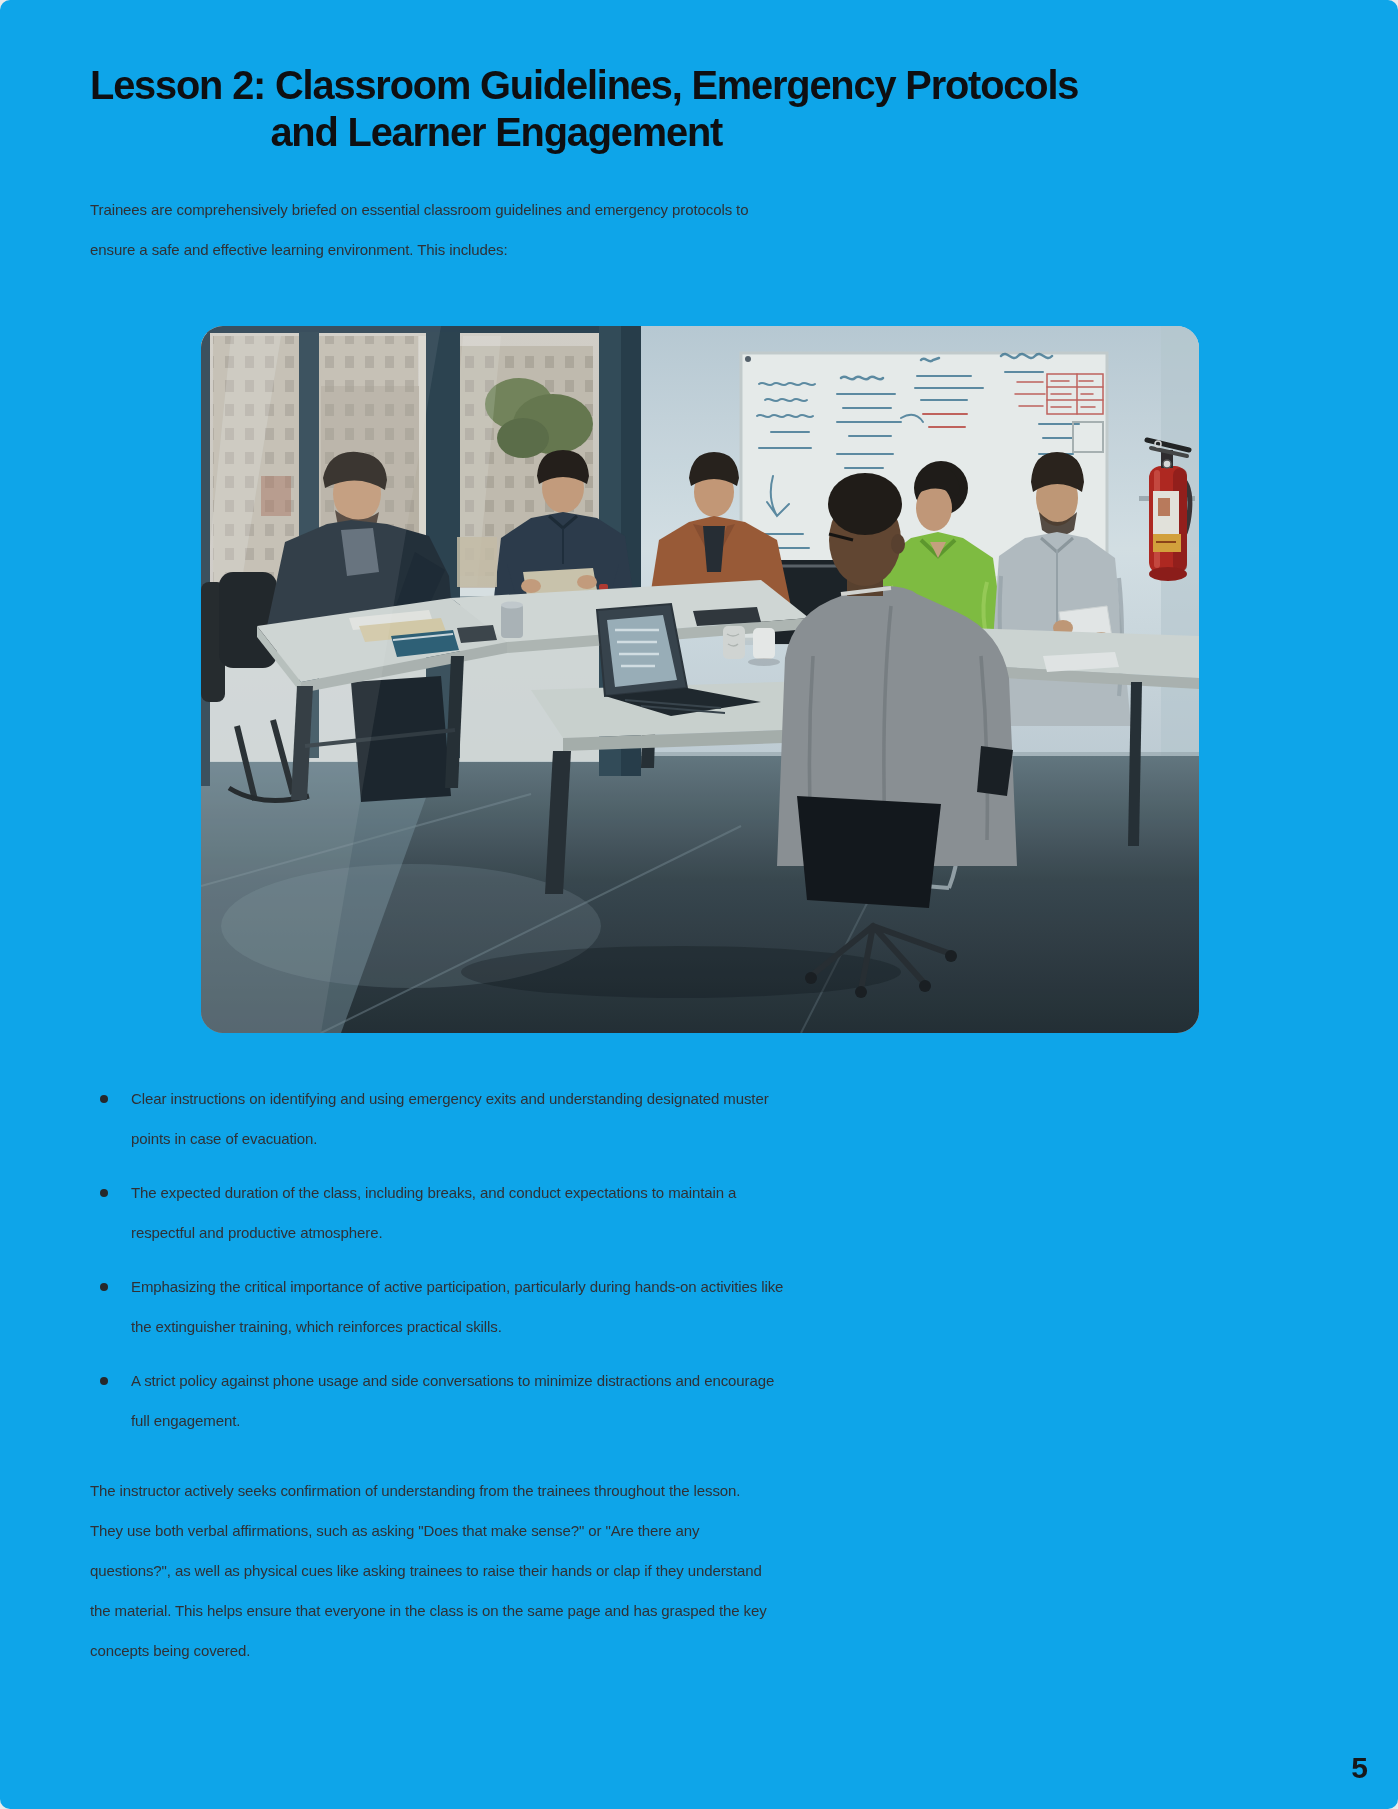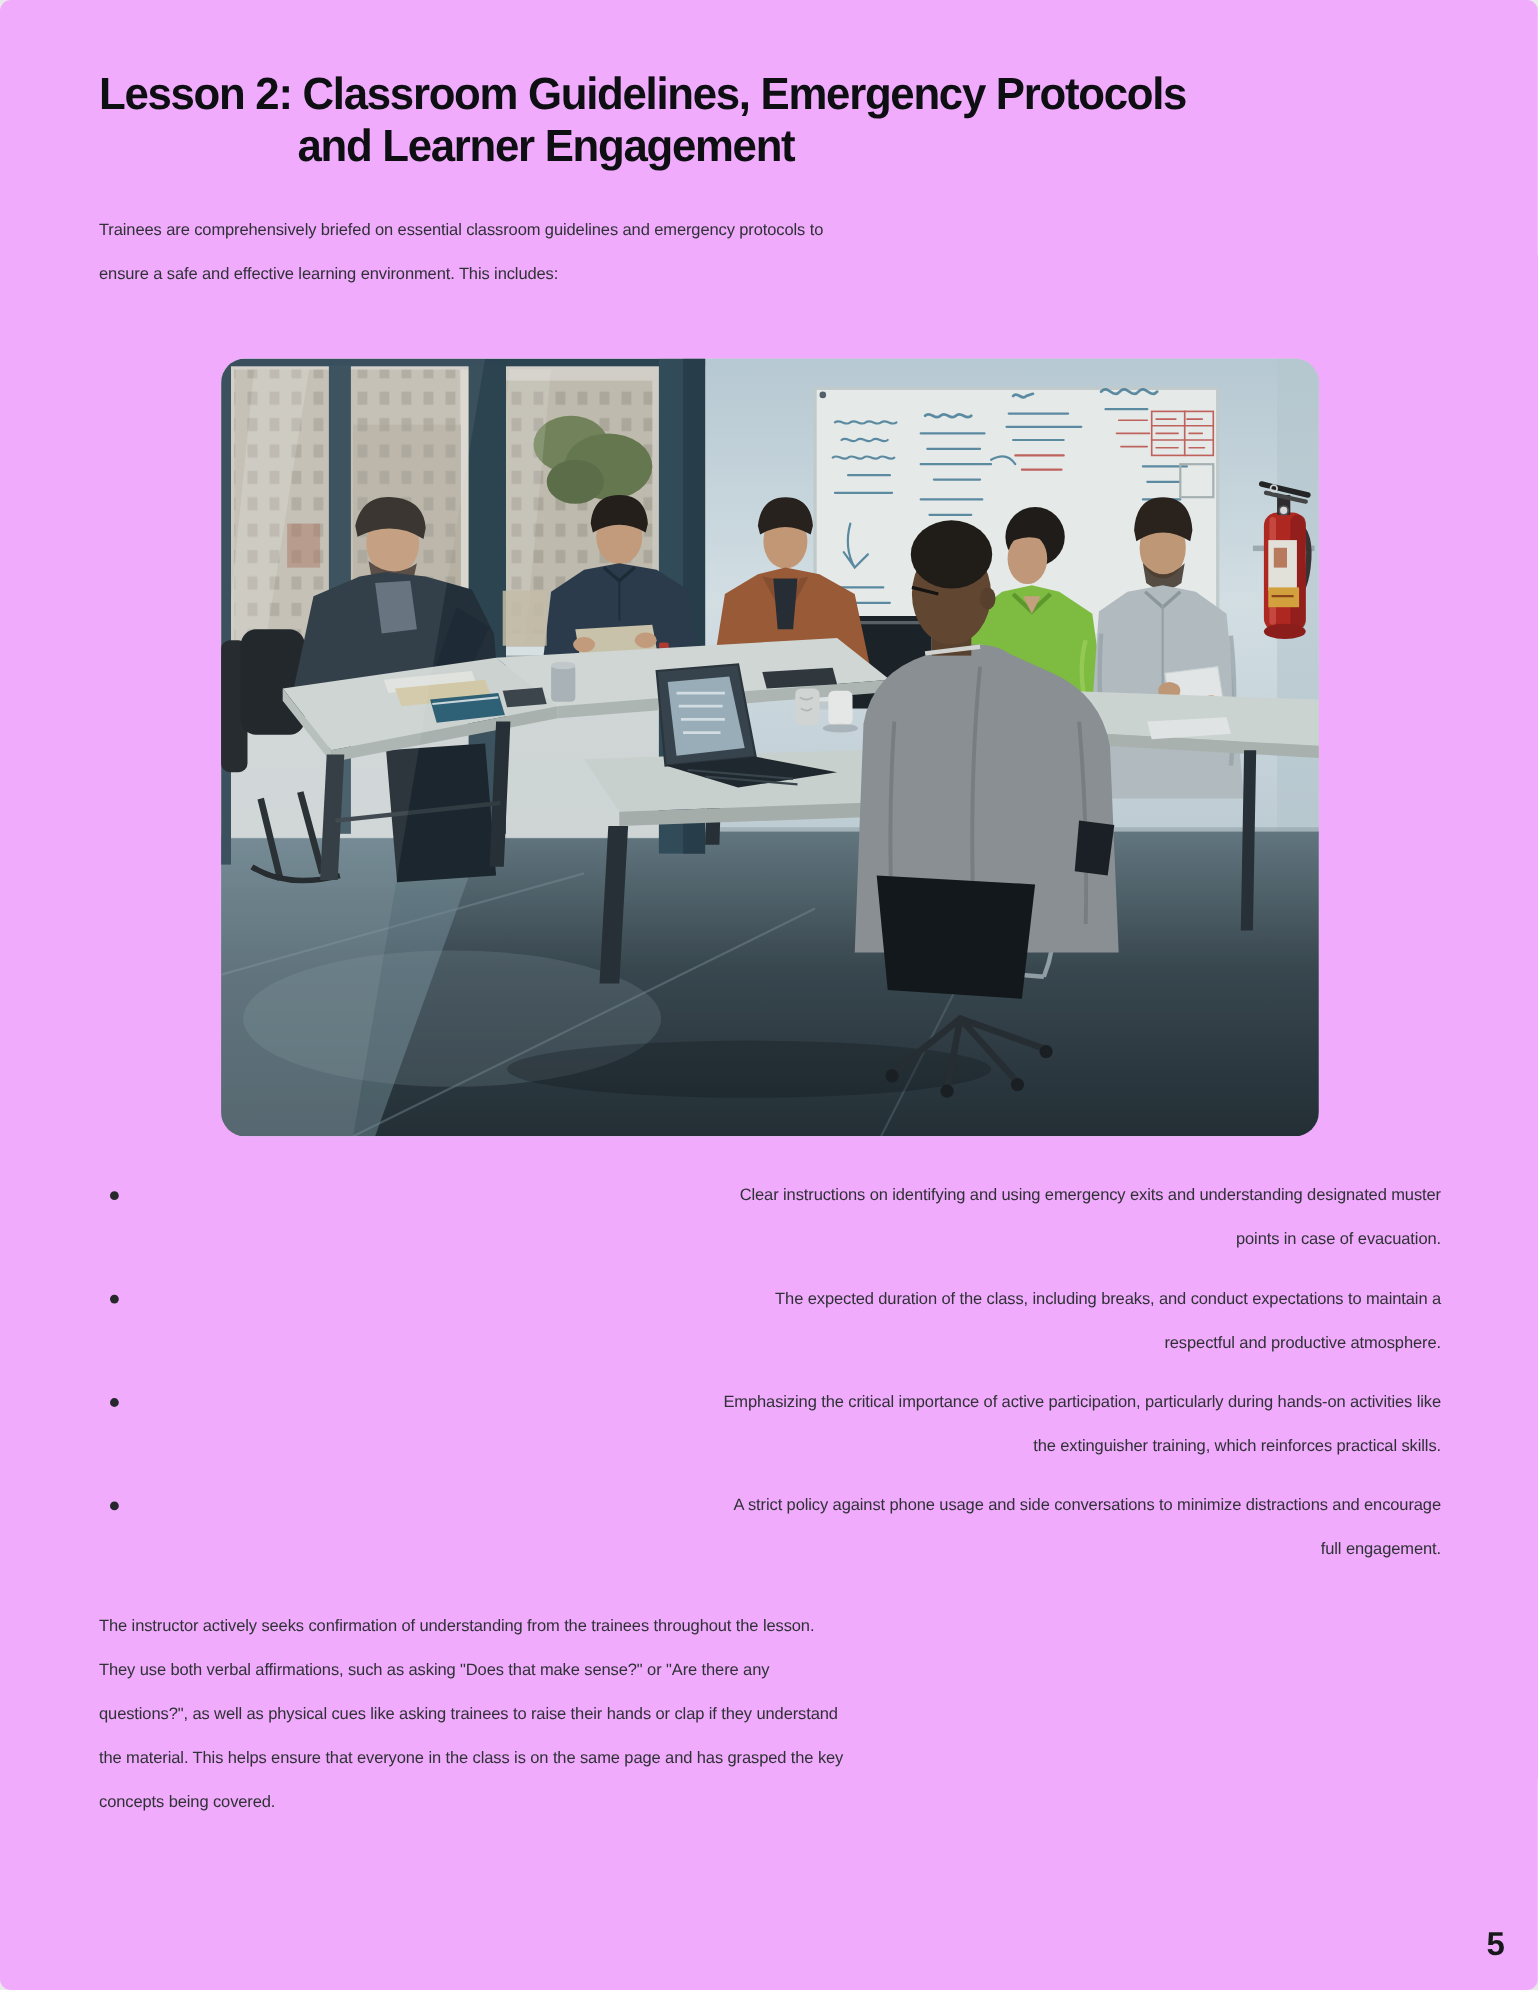--- a/index.html
+++ b/index.html
@@ -1,24 +1,24 @@
 <!DOCTYPE html>
 <html><head>
 <meta charset="utf-8">
 <style>
   html,body{margin:0;padding:0;background:#e9eaeb;font-family:"Liberation Sans",sans-serif;}
-  .page{position:relative;width:1398px;height:1809px;margin:0 auto;background:#f0abfc;border-radius:10px;box-sizing:border-box;padding:0 88px 0 90px;overflow:hidden;}
+  .page{position:relative;width:1398px;height:1809px;margin:0 auto;background:#0ea5e9;border-radius:10px;box-sizing:border-box;padding:0 88px 0 90px;overflow:hidden;}
   h1.title{margin:0;padding-top:62px;font-size:41px;font-weight:bold;line-height:47px;letter-spacing:-1.2px;color:#0e0f12;transform:scaleX(.97);transform-origin:left top;}
   h1.title .line{display:block;}
   h1.title .line2{padding-left:186px;}
   .body-text{font-size:15px;line-height:40px;color:#2f3136;letter-spacing:-0.1px;white-space:pre-line;}
   p.intro{margin:34px 0 0 0;}
   figure.photo{width:998px;height:707px;margin:56px auto 0;border-radius:22px;overflow:hidden;background:#c9d6dc;}
   figure.photo svg{display:block;width:100%;height:100%;}
-  ul.bullets{margin:34px 0 0 0;padding:0;list-style:none;text-align:right;}
+  ul.bullets{margin:46px 0 0 0;padding:0;list-style:none;}
   ul.bullets li{position:relative;padding-left:41px;margin:0 0 14px 0;}
   ul.bullets li::before{content:"";position:absolute;left:10px;top:16px;width:8px;height:8px;border-radius:50%;background:#26282c;}
   p.closing{margin:30px 0 0 0;}
   .page-number{position:absolute;right:30px;bottom:24px;font-size:30px;font-weight:bold;color:#17181a;}
 </style>
 </head>
 <body>
 
 <div class="page">
 

